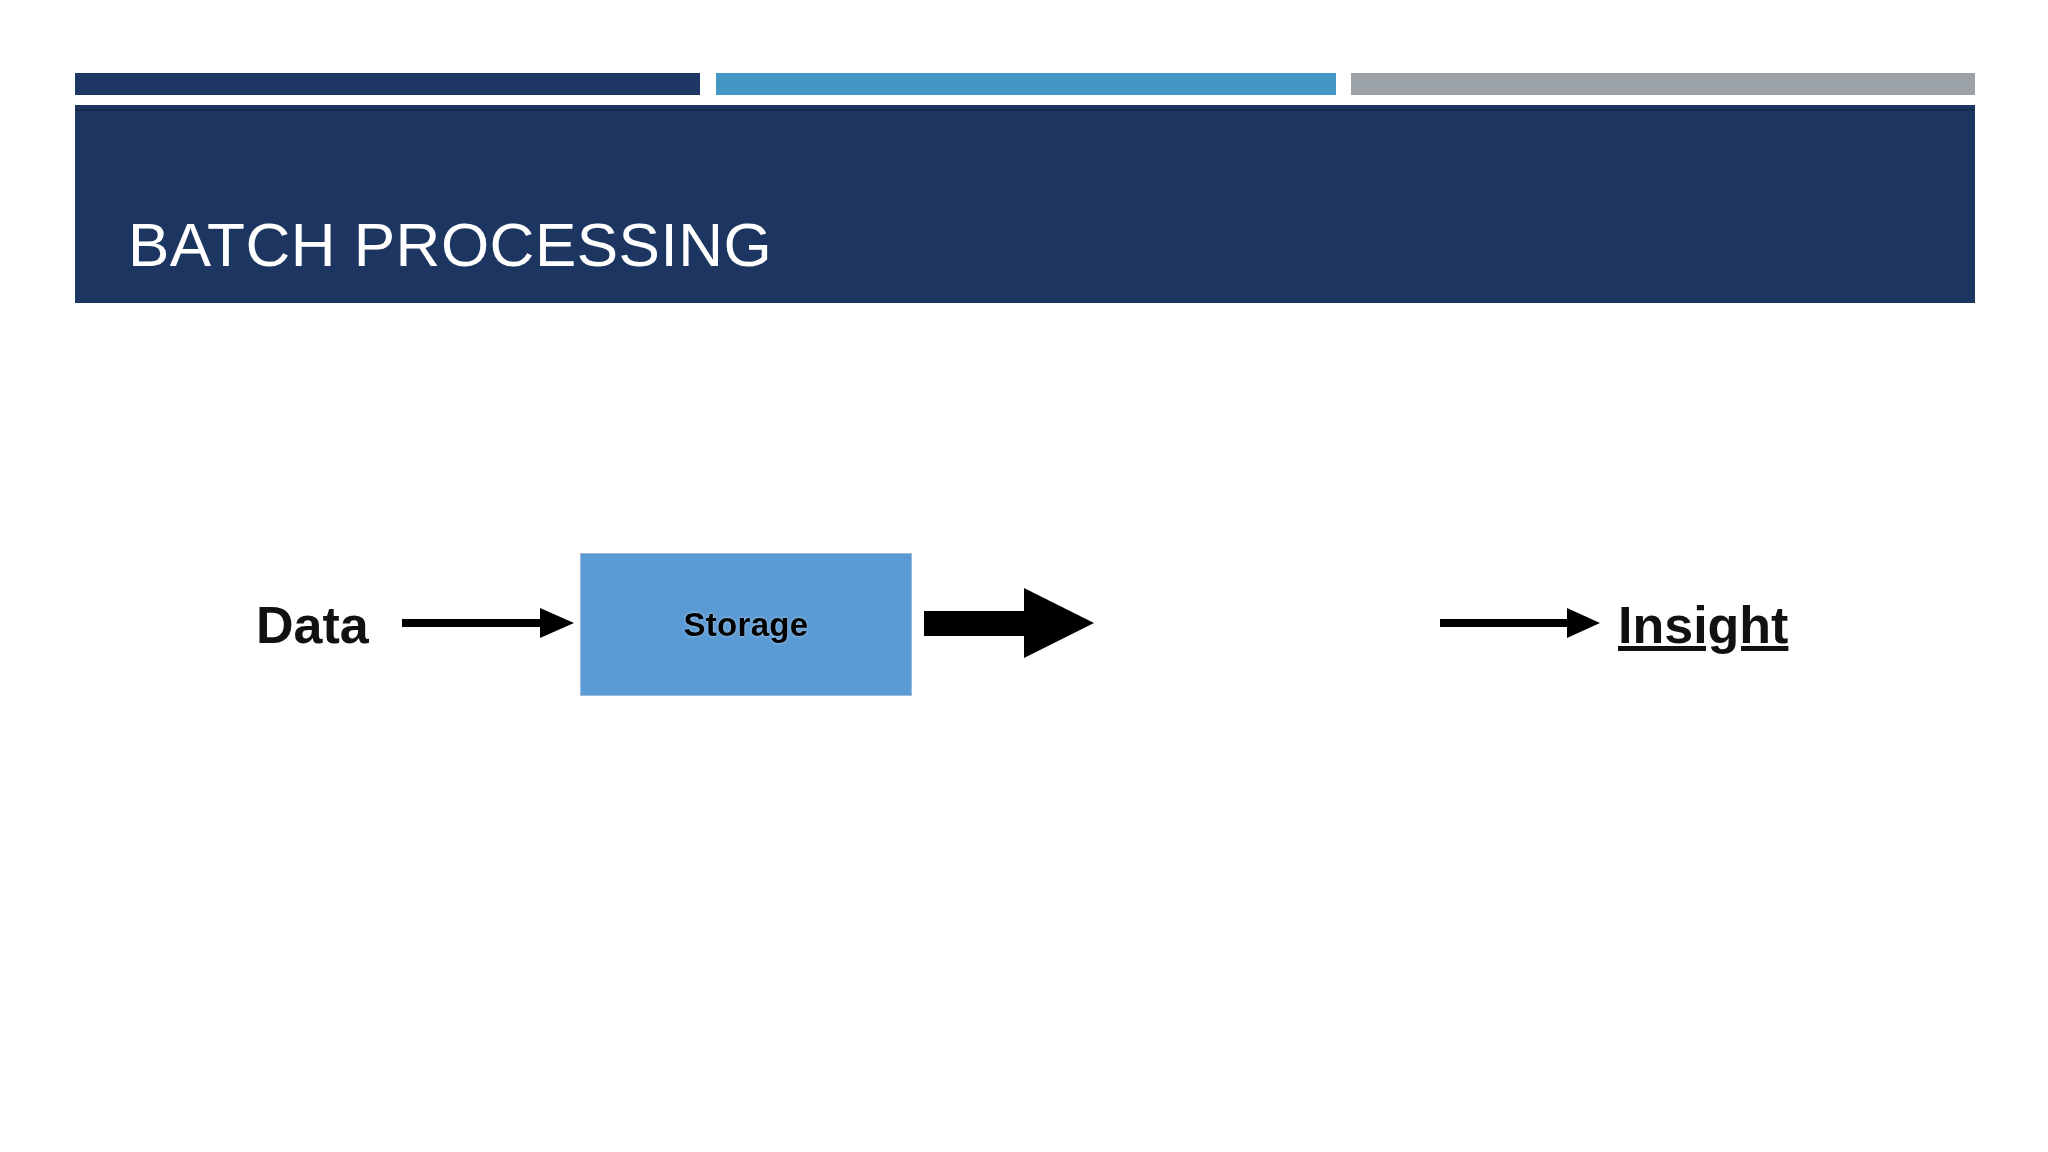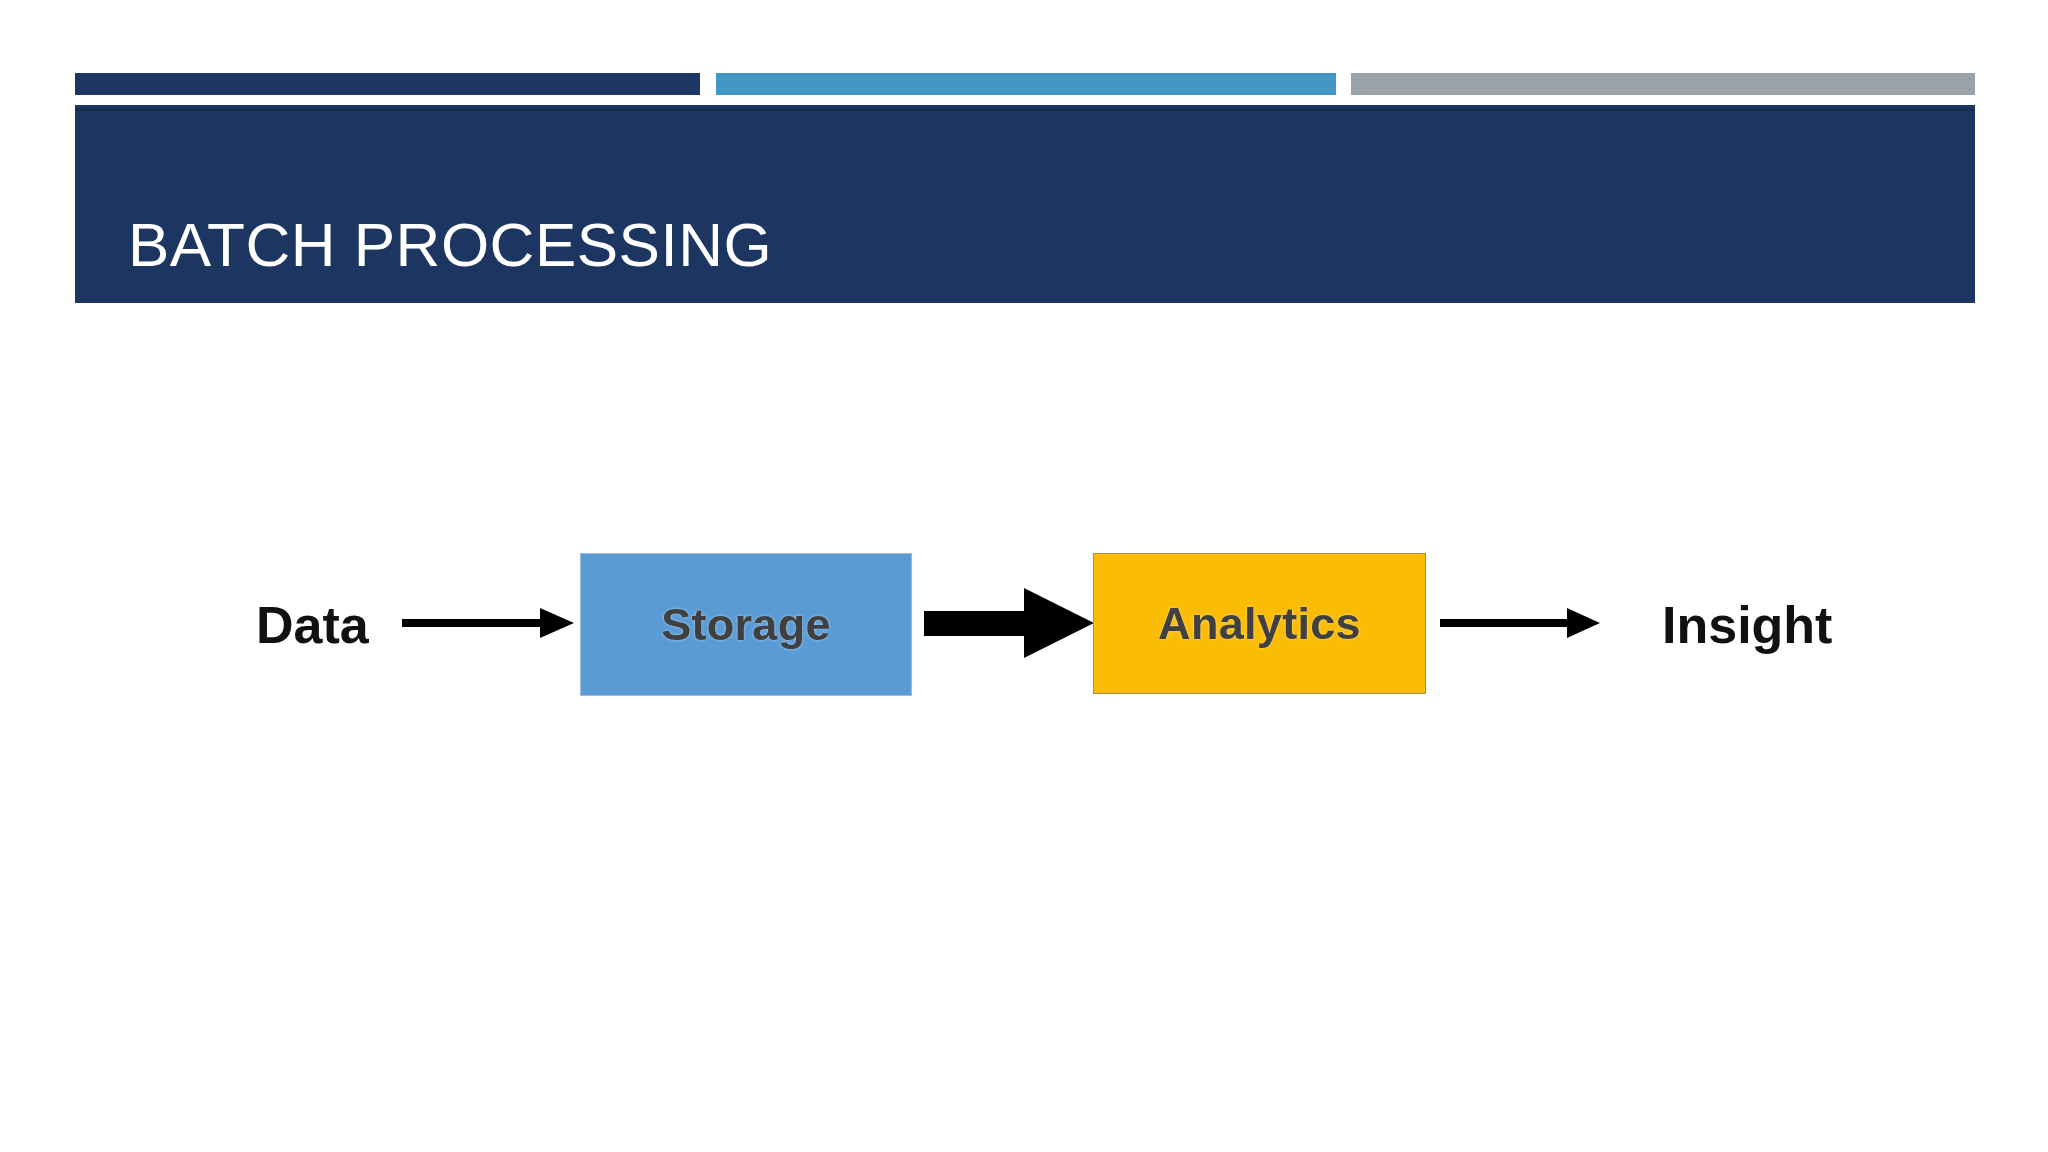--- a/index.html
+++ b/index.html
@@ -89,34 +89,34 @@
   .flow-label {
     position: absolute;
     color: #111111;
     font-family: "Liberation Sans", sans-serif;
     font-weight: bold;
     font-size: 52px;
     line-height: 1;
     white-space: nowrap;
   }
   #label-data  { left: 256px;  top: 219px; }
-  #label-insight { left: 1662px; top: 219px; }
+  #label-insight { left: 1618px; top: 219px; text-decoration: underline; }
 
   .flow-box {
     position: absolute;
     display: flex;
     align-items: center;
     justify-content: center;
     box-sizing: border-box;
   }
   .flow-box .box-label {
-    color: #404040;
+    color: #000000;
     font-family: "Liberation Sans", sans-serif;
     font-weight: bold;
-    font-size: 45px;
+    font-size: 33px;
     letter-spacing: .3px;
     text-shadow: 0 0 3px rgba(255,255,255,.55);
     white-space: nowrap;
   }
   #box-storage {
     left: 580px;
     top: 173px;
     width: 332px;
     height: 143px;
     background: #5b9bd5;
@@ -188,23 +188,20 @@
       <span class="box-label">Storage</span>
     </div>
 
     <div class="arrow" id="arrow-storage-analytics">
       <svg viewBox="0 0 170 82" preserveAspectRatio="none">
         <rect x="0" y="29" width="108" height="25" fill="#000000"></rect>
         <polygon points="100,6 170,41 100,76" fill="#000000"></polygon>
       </svg>
     </div>
 
-    <div class="flow-box" id="box-analytics">
-      <span class="box-label">Analytics</span>
-    </div>
 
     <div class="arrow arrow-thin" id="arrow-analytics-insight">
       <svg viewBox="0 0 160 34" preserveAspectRatio="none">
         <rect x="0" y="13" width="132" height="8" fill="#000000"></rect>
         <polygon points="127,2 160,17 127,32" fill="#000000"></polygon>
       </svg>
     </div>
 
     <span class="flow-label" id="label-insight">Insight</span>
 

